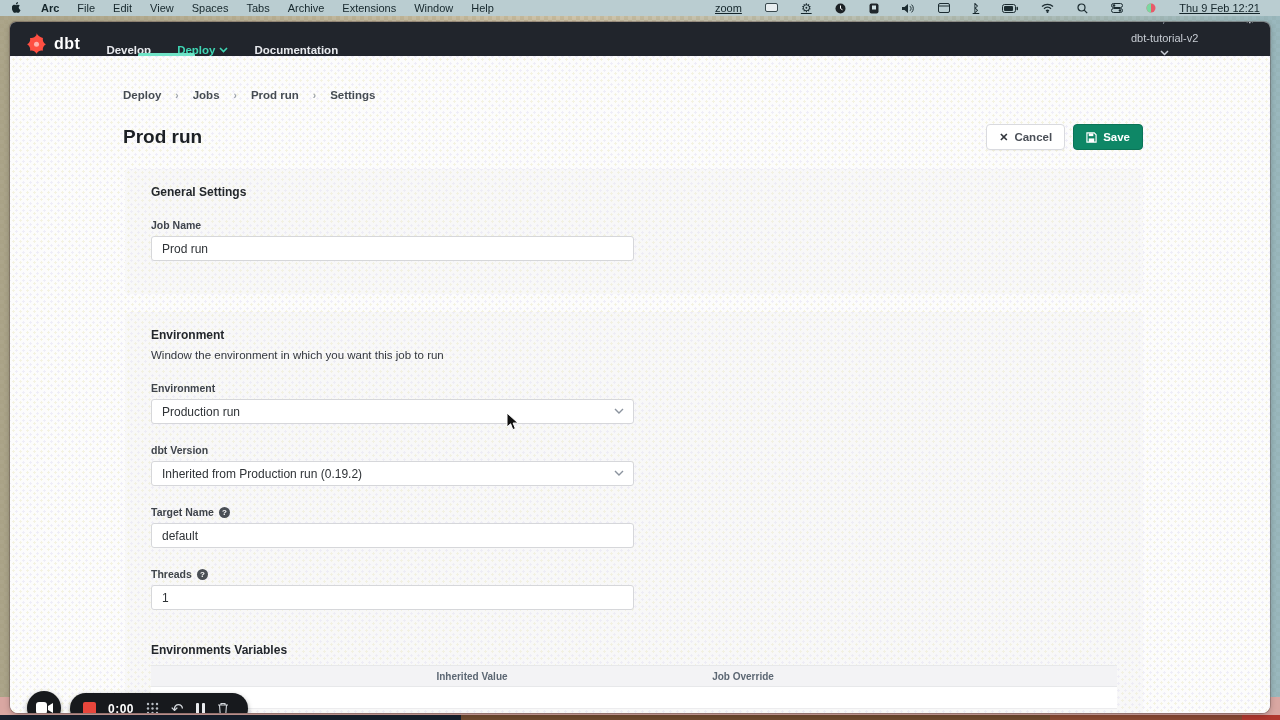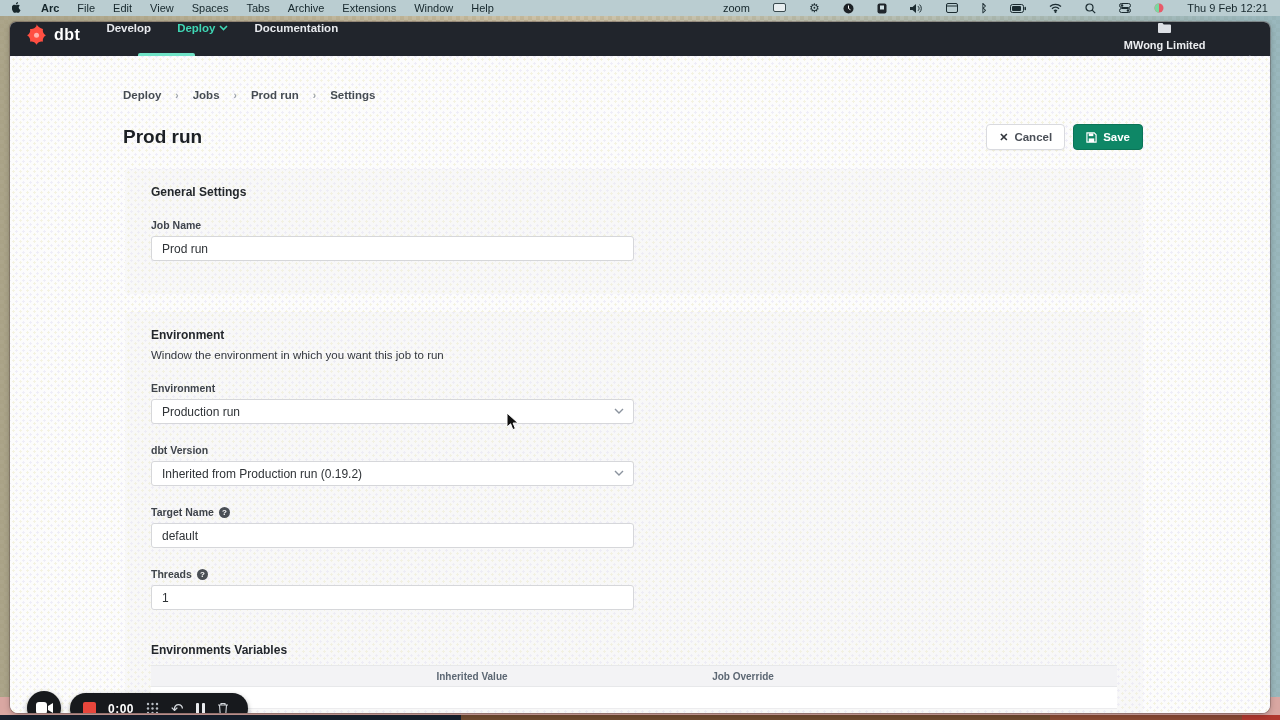--- a/index.html
+++ b/index.html
@@ -18,31 +18,31 @@
   }
   body::after { content:""; position:absolute; left:0; right:0; bottom:0; height:5px;
     background:linear-gradient(90deg,#17202e 0 36%, #6f4a30 36% 82%, #8a4a33 82% 97%, #b0392f 97%); }
 
   
   .menubar { position:absolute; top:0; left:0; width:1280px; height:16px;
     background:#bacdd1; display:flex; align-items:center; font-size:11px; color:#15262b; z-index:60; }
   .menubar .left { display:flex; align-items:flex-end; gap:18px; padding-left:12px; }
   .menubar .left .mi { cursor:default; }
   .menubar .mi.bold { font-weight:bold; }
-  .menubar .right { margin-left:auto; display:flex; align-items:center; gap:23px; padding-right:12px; }
+  .menubar .right { margin-left:auto; display:flex; align-items:center; gap:23px; padding-right:20px;text-decoration:underline; }
   .sicon { display:inline-flex; align-items:center; justify-content:center; height:12px; }
   .menubar svg { display:block; }
 
   
   .window { position:absolute; left:10px; top:22px; width:1260px; height:691px;
     border-radius:6px 6px 8px 8px; overflow:hidden; background:#fcfcfc;
     box-shadow:0 0 0 1px rgba(90,70,70,.35), 0 2px 6px rgba(0,0,0,.25); z-index:40; }
 
   
-  .navbar { position:relative; height:34px; background:#21252c; display:flex; align-items:flex-start; padding:0 14px; }
+  .navbar { position:relative; height:34px; background:#21252c; display:flex; align-items:flex-end; padding:0 14px; }
   .brand { display:flex; align-items:center; gap:5px; margin-right:26px; cursor:pointer; }
   .brand .logo { width:25px; height:25px; }
   .brand .brand-text { color:#fff; font-weight:bold; font-size:16px; letter-spacing:.5px; }
   .nav-links { display:flex; align-items:center; gap:26px; font-size:11.5px; font-weight:bold; }
   .nav-link { color:#e8eaee; cursor:pointer; display:flex; align-items:center; gap:4px; }
   .nav-link.active { color:#3fd6b4; }
   .nav-underline { position:absolute; left:128px; bottom:0; width:57px; height:3px; background:#6fe3c6; border-radius:2px 2px 0 0; }
   .nav-right { margin-left:auto; display:flex; align-items:center; gap:10px; }
   .acct { display:flex; align-items:center; gap:6px; font-size:11px; cursor:pointer;flex-direction:column; }
   .acct .acct-name { color:#eceef1; font-weight:bold; }

